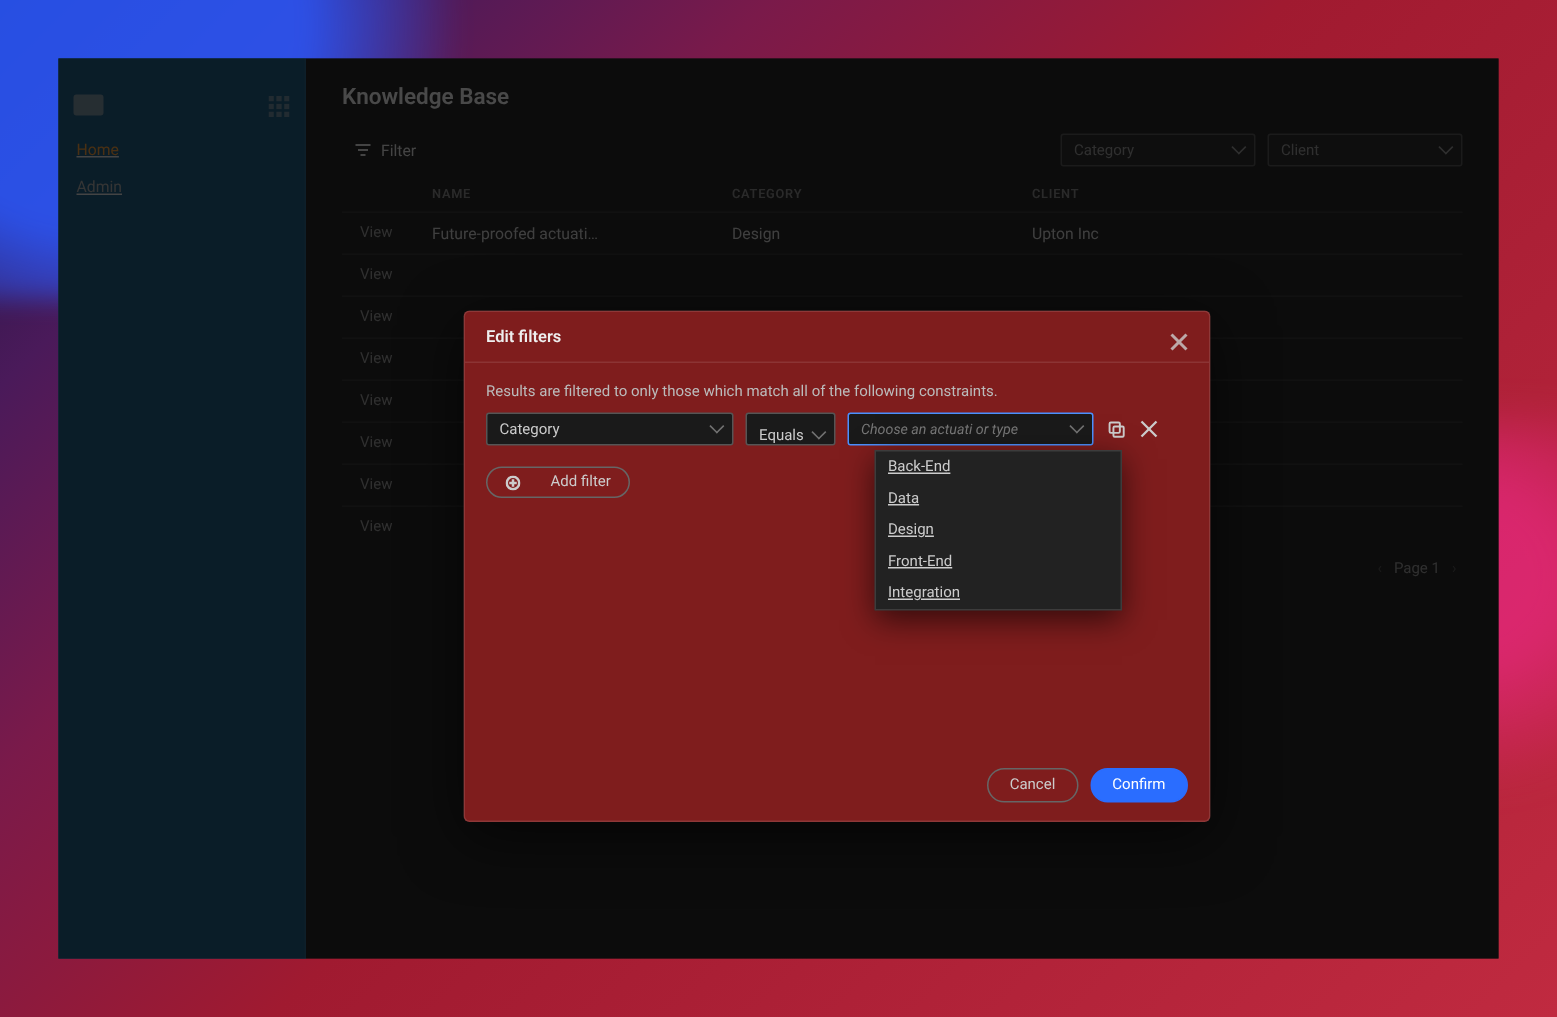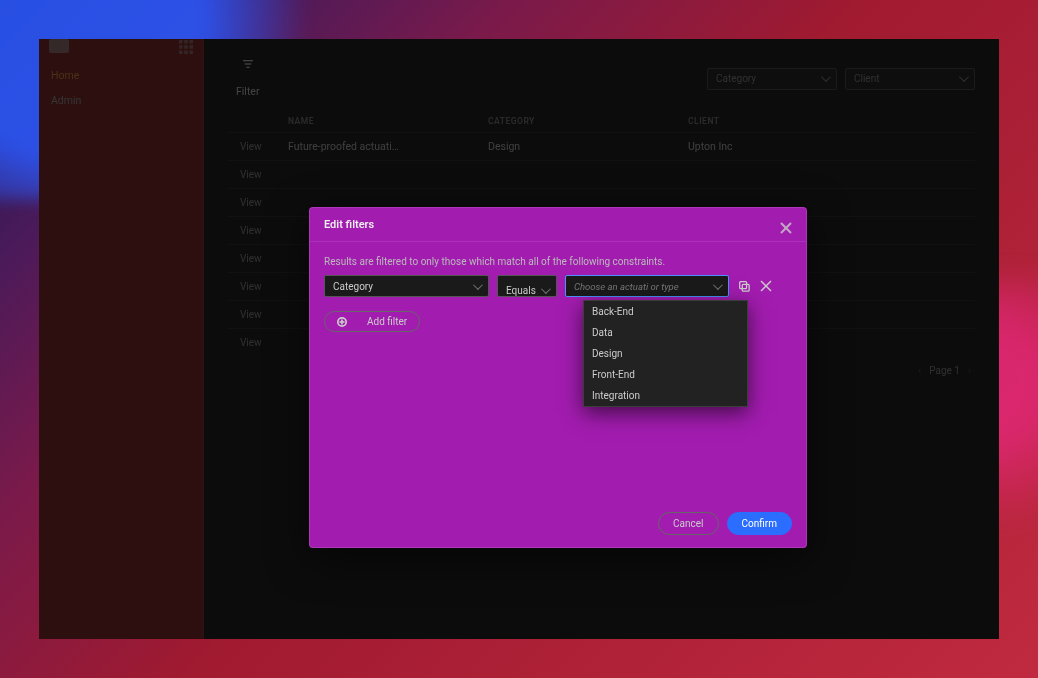--- a/index.html
+++ b/index.html
@@ -16,42 +16,43 @@
   .bg-blob-2 {
     position:absolute; top:280px; right:-50px; width:260px; height:260px;
     background: radial-gradient(circle at 60% 40%, #ff2aa0 0%, #ff2aa0 25%, transparent 65%);
     filter: blur(14px); opacity:.5;
   }
   .app {
     position: absolute; top: 39px; left: 39px; right: 39px; bottom: 39px;
     background: #121212; color: #ccc; display:flex;
   }
   .sidebar {
-    width: 165px; background: #7f1d1d; border-right: 1px solid rgba(255,255,255,.05);
-    padding: 0 0;
+    width: 165px; background: #0c4a6e; border-right: 1px solid rgba(255,255,255,.05);
+    padding: 24px 0;
+    text-decoration: underline;
   }
   .sidebar-top { display:flex; align-items:center; justify-content:space-between; padding: 0 10px 10px; }
   .logo {
     width:20px; height:14px; background:#aaa; border-radius:2px; opacity:.6;
     display:inline-block;
   }
   .grid-icon { width:14px; height:14px; opacity:.5; }
   .grid-icon svg { width:100%; height:100%; fill:#aaa; }
   .nav-item {
     padding: 6px 12px; font-size:10.5px; color:#999; cursor:pointer;
   }
   .nav-item.active { color:#e08a2a; }
   .main { flex:1; padding: 16px 24px 0; position:relative; }
   .page-title { font-size:15px; font-weight:600; color:#ddd; margin-bottom:16px; }
   .toolbar {
     display:flex; align-items:center; justify-content:space-between; margin-bottom:8px;
   }
   .filter-btn {
-    display:flex; align-items:center; gap:16px; font-size:10.5px; color:#ccc;
-    padding:4px 8px; cursor:pointer;flex-direction:column;
+    display:flex; align-items:center; gap:6px; font-size:10.5px; color:#ccc;
+    padding:4px 8px; cursor:pointer;
   }
   .filter-btn svg { width:12px; height:10px; stroke:#ccc; fill:none; stroke-width:1.5; }
   .selectors { display:flex; gap:8px; }
   .selector {
     width:130px; height:22px; border:1px solid #444; border-radius:2px;
     font-size:10px; color:#888; padding:0 8px; display:flex; align-items:center;
     justify-content:space-between; background:#1a1a1a;
   }
   .chev-down::before {
     content:""; display:inline-block; width:6px; height:6px;
@@ -72,21 +73,21 @@
   .view-cell { font-size:10px; color:#888; padding:6px 12px; }
   .pager { display:flex; justify-content:flex-end; align-items:center; gap:8px; padding:8px 4px; font-size:10px; color:#888;}
   .pager .chev { opacity:.4; cursor:pointer; }
   
   .backdrop {
     position:absolute; top:0; left:0; right:0; bottom:0;
     background:rgba(10,10,10,.7);
   }
   .modal {
     position:absolute; top:168px; left:270px; width:498px; height:341px;
-    background:#a21caf; border:1px solid rgba(255,255,255,.12); border-radius:4px;
+    background:#7f1d1d; border:1px solid rgba(255,255,255,.12); border-radius:4px;
     box-shadow:0 10px 40px rgba(0,0,0,.6);
     display:flex; flex-direction:column;
   }
   .modal-header {
     display:flex; justify-content:space-between; align-items:center;
     padding:10px 14px; border-bottom:1px solid rgba(255,255,255,.1);
   }
   .modal-title { font-size:11px; font-weight:600; color:#eee; }
   .close-x { width:12px; height:12px; cursor:pointer; opacity:.8; }
   .close-x svg { width:100%; height:100%; stroke:#ccc; stroke-width:2; }
@@ -117,21 +118,21 @@
   .btn {
     font-size:10px; padding:5px 14px; border-radius:12px; cursor:pointer;
   }
   .btn.cancel { border:1px solid #666; color:#ccc; background:transparent; }
   .btn.confirm { background:#2a6dff; color:#fff; border:1px solid #2a6dff; }
   
   .dropdown {
     position:absolute; top:58px; left:273px; width:165px;
     background:#222; border:1px solid rgba(255,255,255,.12);
     box-shadow:0 6px 20px rgba(0,0,0,.6);
-    max-height:116px; overflow:hidden;
+    max-height:116px; overflow:hidden;text-decoration:underline;
   }
   .dropdown-inner { max-height:116px; overflow-y:auto; }
   .dd-item {
     font-size:10px; color:#ccc; padding:5px 8px; cursor:pointer;
   }
   .dropdown-inner::-webkit-scrollbar { width:6px; }
   .dropdown-inner::-webkit-scrollbar-track { background:#1a1a1a; }
   .dropdown-inner::-webkit-scrollbar-thumb { background:#555; border-radius:3px; }
 </style>
 </head>
@@ -156,20 +157,21 @@
             <rect x="4.5" y="9" width="3" height="3"></rect>
             <rect x="9" y="9" width="3" height="3"></rect>
           </svg>
       </span>
     </div>
     <div class="nav-item active">Home</div>
     <div class="nav-item">Admin</div>
   </div>
 
   <div class="main">
+    <div class="page-title">Knowledge Base</div>
 
     <div class="toolbar">
       <div class="filter-btn">
         <svg viewBox="0 0 14 12">
             <line x1="1" y1="2" x2="13" y2="2"></line>
             <line x1="3" y1="6" x2="11" y2="6"></line>
             <line x1="5" y1="10" x2="9" y2="10"></line>
           </svg>
         <span>Filter</span>
       </div>

